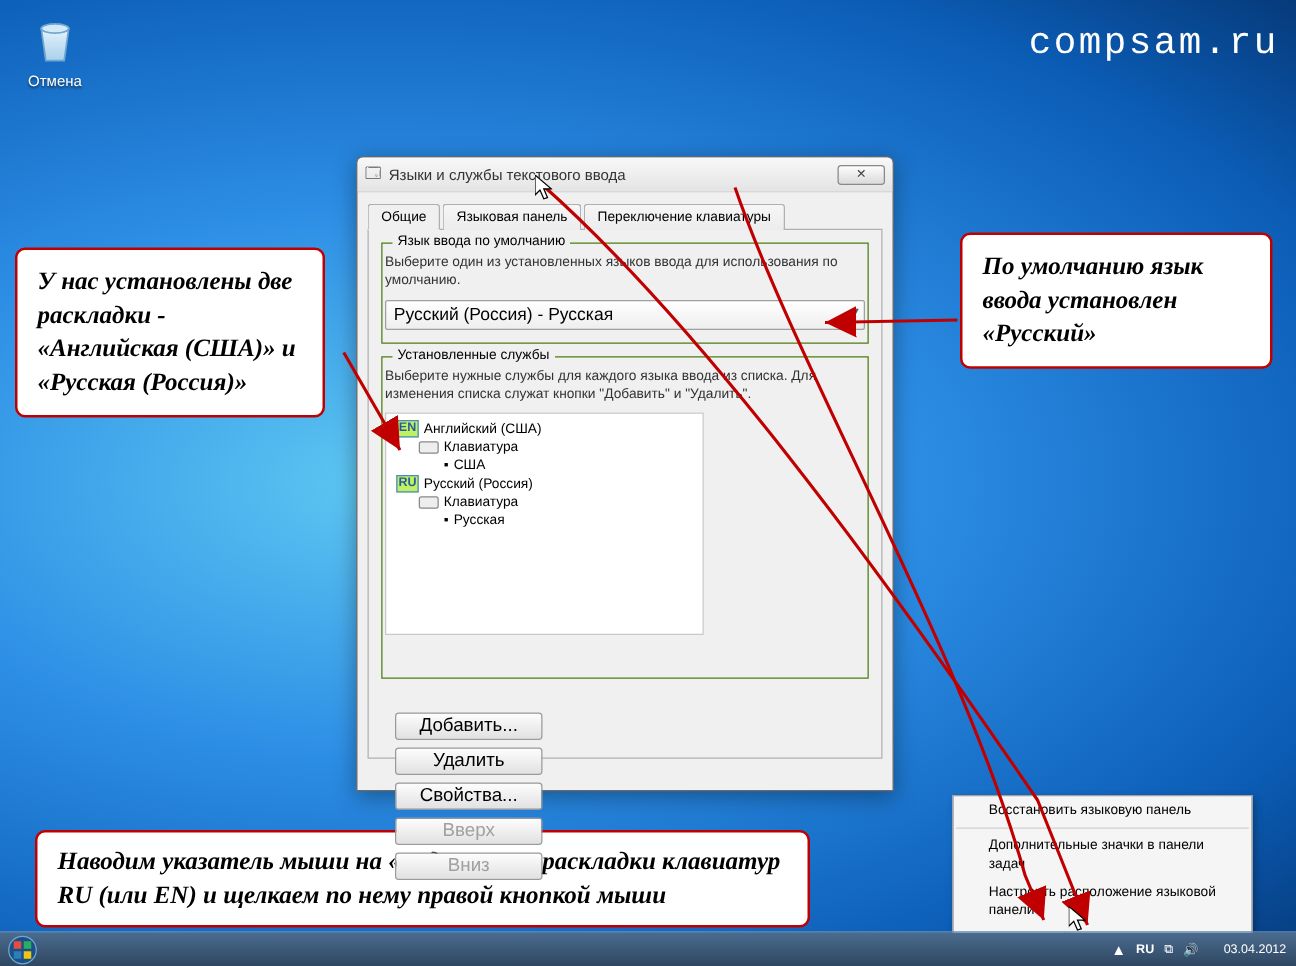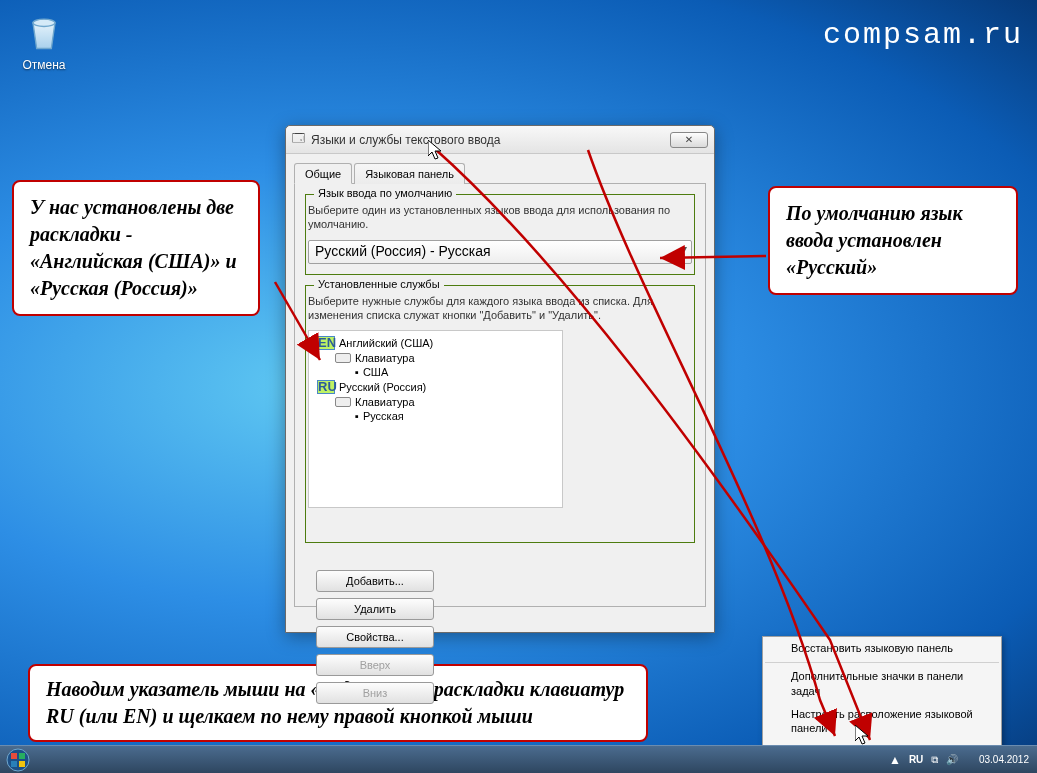--- a/index.html
+++ b/index.html
@@ -24,21 +24,21 @@
 .desktop-icon-label { text-shadow: 0 1px 2px rgba(0,0,0,.6); }
 
 
 .callout {
   position: absolute;
   background: #fff; border: 2px solid #C00000; border-radius: 8px;
   padding: 12px 16px; font-family: "Times New Roman", serif;
   font-style: italic; font-weight: bold; font-size: 20px; color: #000;
   line-height: 1.35;
 }
-.callout1 { top: 180px; left: 12px; width: 248px; font-family: Liberation Serif, serif; }
+.callout1 { top: 198px; left: 12px; width: 248px; font-family: Liberation Serif, serif; }
 .callout2 { top: 186px; left: 768px; width: 250px; }
 .callout3 { top: 664px; left: 28px; width: 620px; font-size: 20px; padding: 10px 16px; }
 
 
 .dialog {
   position: absolute; top: 125px; left: 285px; width: 430px; height: 508px;
   background: #F0F0F0; border: 1px solid #6A6A6A; border-radius: 5px 5px 0 0;
   box-shadow: 0 4px 18px rgba(0,0,0,.35);
 }
 .titlebar {
@@ -77,29 +77,29 @@
 }
 .tree {
   border: 1px solid #C8C8C8; background: #fff; height: 178px; padding: 4px 6px;
   font-size: 11px; overflow: hidden; width: 255px; display: inline-block; vertical-align: top;
 }
 .tree-line { padding: 1px 0 1px 2px; display: flex; align-items: center; gap: 4px; }
 .tree-indent { padding-left: 20px; }
 .tree-indent2 { padding-left: 40px; }
 .lang-badge {
   display: inline-block; width: 18px; height: 14px; border: 1px solid #4A88C6;
-  background: #bef264; color: #2B5C9A; font-size: 13px; font-weight: bold;
+  background: #bef264; color: #2B5C9A; font-size: 10px; font-weight: bold;
   text-align: center; line-height: 12px;
 }
 .kb-icon { width: 16px; height: 10px; border: 1px solid #888; background: #EEE; border-radius: 2px; display: inline-block; }
 .side-buttons { display: inline-block; width: 118px; vertical-align: top; margin-left: 8px; }
 .btn {
   display: block; width: 100%; height: 22px; margin-bottom: 6px;
   border: 1px solid #9A9A9A; border-radius: 3px; background: linear-gradient(#FDFDFD,#E1E1E1);
-  font-size: 11px; text-align: center; line-height: 20px; cursor: pointer;
+  font-size: 15px; text-align: center; line-height: 20px; cursor: pointer;
 }
 .btn.disabled { color: #A0A0A0; }
 .dlg-buttons { position: absolute; bottom: 10px; right: 14px; display: flex; gap: 6px; }
 .dlg-buttons .btn { width: 76px; display: inline-block; }
 
 
 .context-menu {
   position: absolute; top: 636px; left: 762px; width: 240px;
   background: #F5F5F5; border: 1px solid #A0A0A0; box-shadow: 2px 2px 6px rgba(0,0,0,.3);
   font-size: 11px;
@@ -160,20 +160,21 @@
 
 <div class="dialog">
   <div class="titlebar">
     <span>🗔</span>
     <span class="title-text">Языки и службы текстового ввода</span>
     <div class="close-btn">✕</div>
   </div>
   <div class="tabs">
     <div class="tab active">Общие</div>
     <div class="tab">Языковая панель</div>
+    <div class="tab">Переключение клавиатуры</div>
   </div>
   <div class="tab-body">
     <div class="group">
       <div class="group-title">Язык ввода по умолчанию</div>
       <div class="group-desc">Выберите один из установленных языков ввода для использования по умолчанию.</div>
       <div class="dropdown">Русский (Россия) - Русская</div>
     </div>
     <div class="group" style="height:258px">
       <div class="group-title">Установленные службы</div>
       <div class="group-desc">Выберите нужные службы для каждого языка ввода из списка. Для изменения списка служат кнопки "Добавить" и "Удалить".</div>

